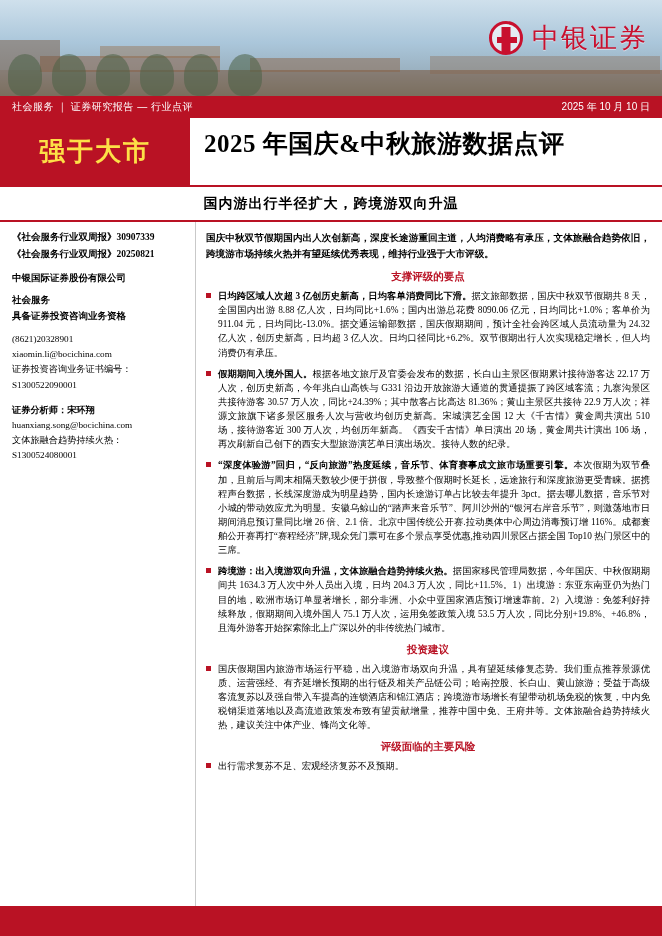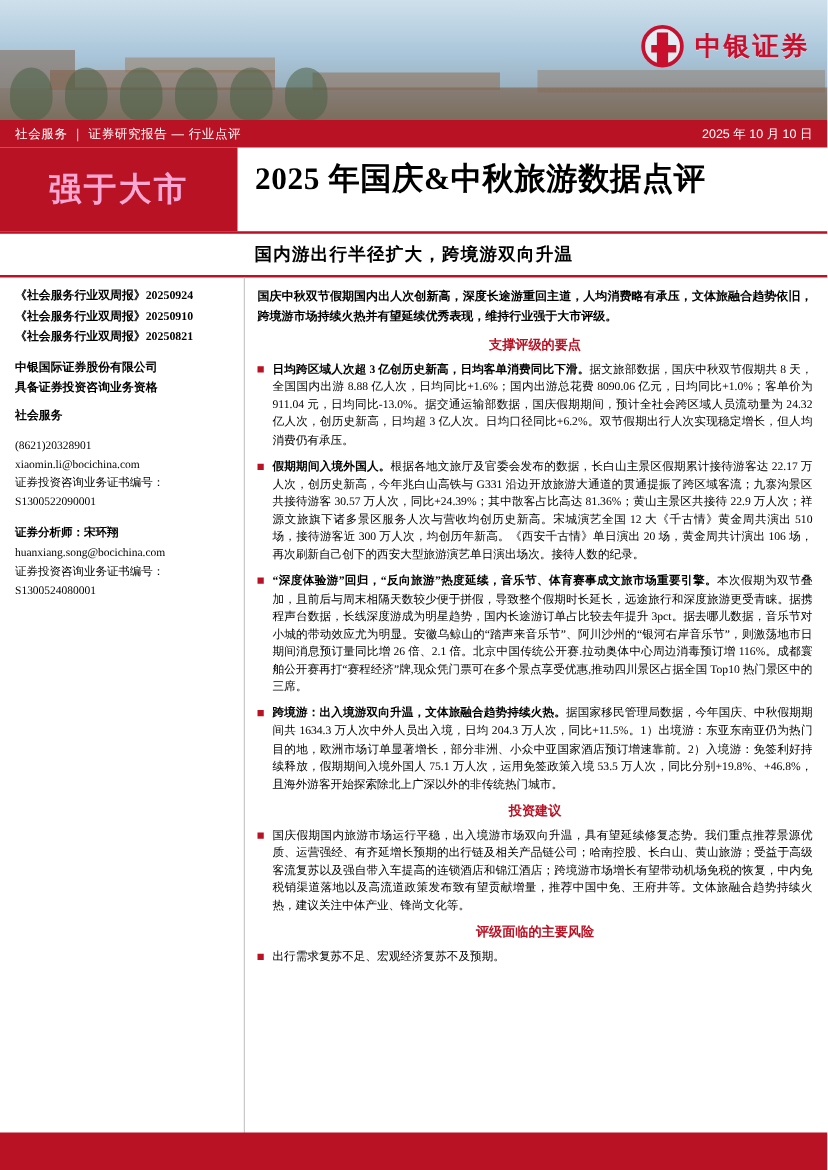--- a/index.html
+++ b/index.html
@@ -62,22 +62,22 @@
     position:absolute; left:50%; top:3px; transform:translateX(-50%);
     width:9px; height:26px; background:#c8102e;
   }
   .logo-mark::after {
     content:"";
     position:absolute; left:5px; top:13px;
     width:20px; height:6px; background:#c8102e;
   }
   .logo-text {
     color: #c8102e;
-    font-size: 21px;
-    font-weight: 700;
+    font-size: 27px;
+    font-weight: 400;
     letter-spacing: 2px;
     font-family: "DejaVu Serif", serif;
     text-shadow: 0 1px 0 rgba(255,255,255,.5);
   }
 
   
   .redbar {
     background: #b91224;
     color: #fff;
     height: 22px;
@@ -92,21 +92,21 @@
 
   
   .titleblock {
     display: flex;
     align-items: stretch;
     border-bottom: 2px solid #b91224;
   }
   .rating {
     width: 190px;
     background: #b91224;
-    color: #f9a8d4;
+    color: #fde047;
     display: flex;
     align-items: center;
     justify-content: center;
     font-size: 26px;
     font-weight: 700;
     letter-spacing: 2px;
     padding: 16px 0;
   }
   .title-main {
     flex: 1;
@@ -236,40 +236,39 @@
   <div class="title-main">
     <h1>2025 年国庆&amp;中秋旅游数据点评</h1>
   </div>
 </div>
 <div class="subtitle">国内游出行半径扩大，跨境游双向升温</div>
 
 <div class="body">
 
   <div class="left-col">
     <div class="rel-list">
-      <div>《社会服务行业双周报》20250924</div>
-      <div>《社会服务行业双周报》20250910</div>
+      <div>《社会服务行业双周报》30907339</div>
       <div>《社会服务行业双周报》20250821</div>
     </div>
     <div class="firm">
       <div>中银国际证券股份有限公司</div>
+      <div style="margin-top:6px;">社会服务</div>
       <div>具备证券投资咨询业务资格</div>
-      <div style="margin-top:6px;">社会服务</div>
     </div>
 
     <div class="analyst">
       <div>(8621)20328901</div>
       <div class="mail">xiaomin.li@bocichina.com</div>
       <div>证券投资咨询业务证书编号：S1300522090001</div>
     </div>
 
     <div class="analyst">
       <div><span class="nm">证券分析师：</span><span class="nm">宋环翔</span></div>
       <div class="mail">huanxiang.song@bocichina.com</div>
-      <div>证券投资咨询业务证书编号：S1300524080001</div>
+      <div>文体旅融合趋势持续火热：S1300524080001</div>
     </div>
   </div>
 
   <div class="right-col">
     <div class="abstract">国庆中秋双节假期国内出人次创新高，深度长途游重回主道，人均消费略有承压，文体旅融合趋势依旧，跨境游市场持续火热并有望延续优秀表现，维持行业强于大市评级。</div>
 
     <div class="sec-head">支撑评级的要点</div>
     <ul class="bullets">
       <li>
         <span class="lead">日均跨区域人次超 3 亿创历史新高，日均客单消费同比下滑。</span><span>据文旅部数据，国庆中秋双节假期共 8 天，全国国内出游 8.88 亿人次，日均同比+1.6%；国内出游总花费 8090.06 亿元，日均同比+1.0%；客单价为 911.04 元，日均同比-13.0%。据交通运输部数据，国庆假期期间，预计全社会跨区域人员流动量为 24.32 亿人次，创历史新高，日均超 3 亿人次。日均口径同比+6.2%。双节假期出行人次实现稳定增长，但人均消费仍有承压。</span>

